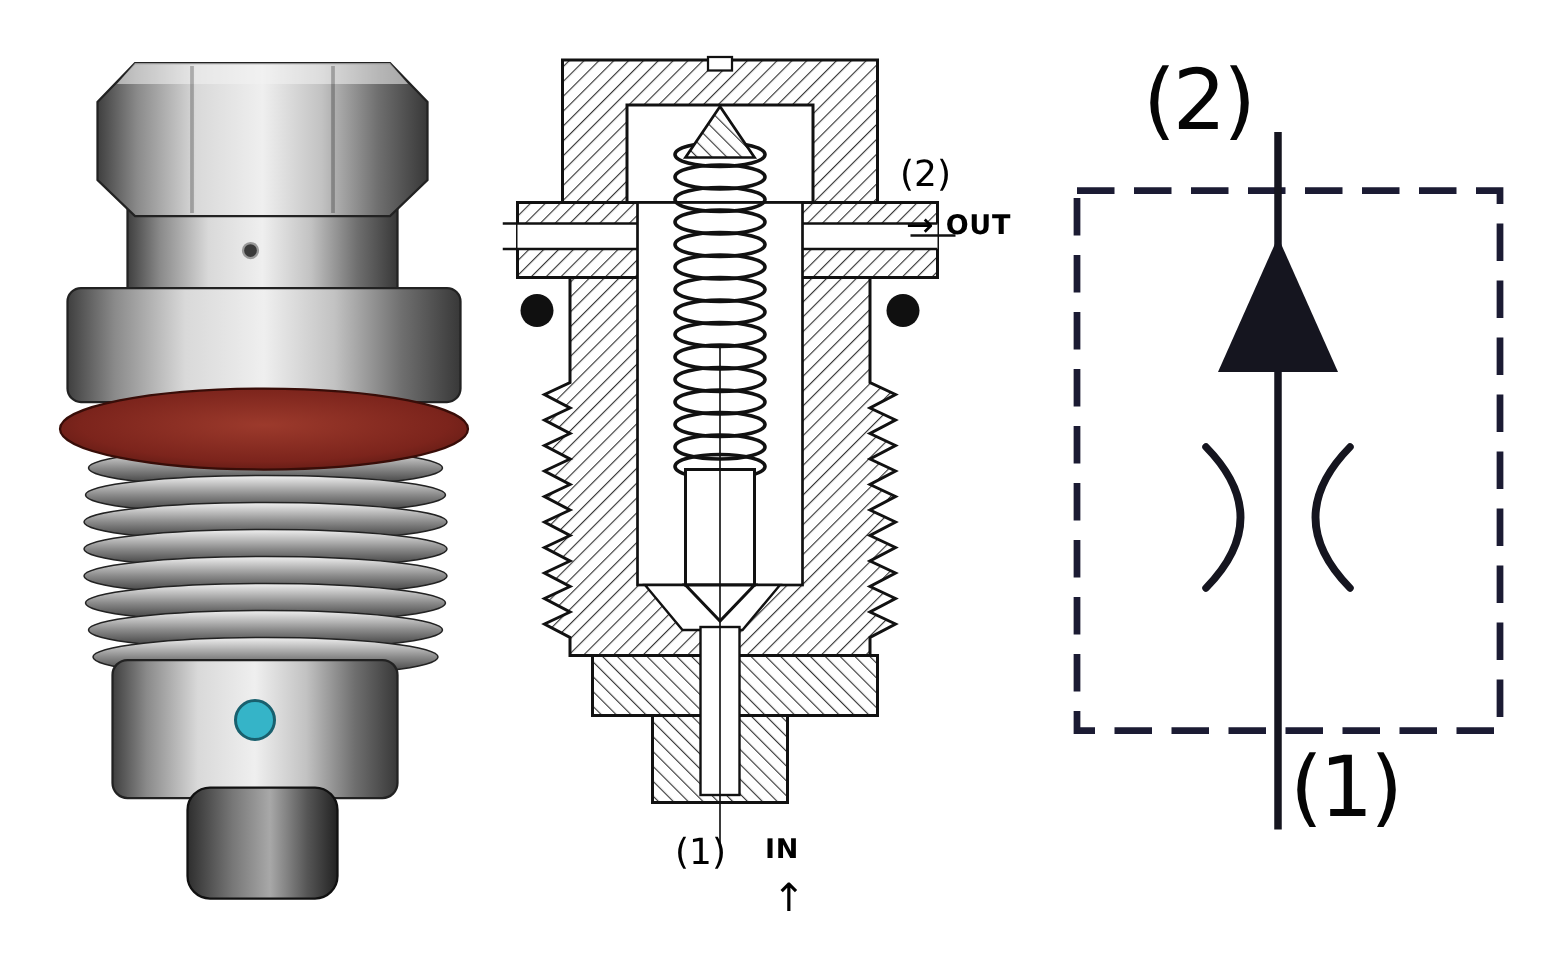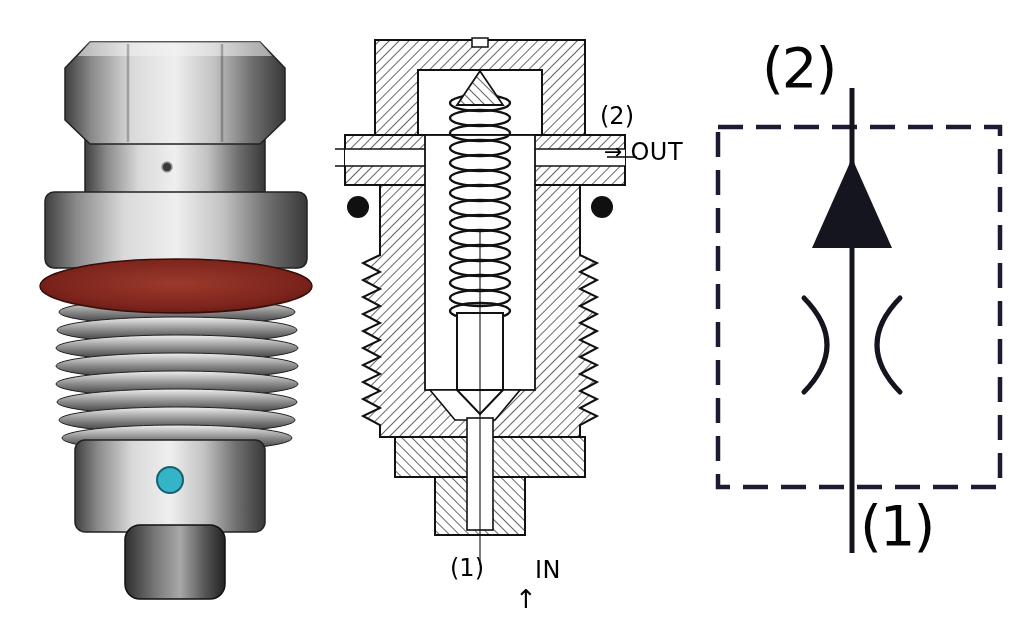--- a/index.html
+++ b/index.html
@@ -1,21 +1,21 @@
 <!DOCTYPE html>
 <html><head>
 <meta charset="utf-8">
 <style>
   html,body{margin:0;padding:0;background:#fff;}
   .stage{position:relative;width:1036px;height:637px;background:#ffffff;overflow:hidden;
          font-family:"DejaVu Sans",sans-serif;}
   svg{position:absolute;display:block;}
   .label{position:absolute;color:#000;line-height:1;white-space:nowrap;}
   .lbl-port-num{font-size:24px;font-weight:500;}
-  .lbl-port-word{font-size:24px;font-weight:400;letter-spacing:.5px;}
+  .lbl-port-word{font-size:18px;font-weight:700;letter-spacing:.5px;}
   .lbl-arrow{font-size:22px;font-weight:400;}
   .lbl-sym{font-size:56px;font-weight:500;letter-spacing:-2px;color:#050505;}
   .row{display:flex;align-items:center;gap:8px;}
 </style>
 </head>
 <body>
 
 <div class="stage">
 
   <svg style="left:20px;top:20px;" width="300" height="600" viewBox="0 0 300 600">
@@ -175,21 +175,21 @@
 
   <span class="label lbl-port-num" style="left:600px;top:104px;">(2)</span>
 
   <span class="label row" style="left:604px;top:140px;">
     <span class="lbl-arrow">→</span>
     <span class="lbl-port-word">OUT</span>
   </span>
 
   <span class="label lbl-port-num" style="left:450px;top:556px;">(1)</span>
 
-  <span class="label lbl-port-word" style="left:510px;top:558px;margin-left:25px;">IN</span>
+  <span class="label lbl-port-word" style="left:510px;top:558px;">IN</span>
 
   <span class="label lbl-arrow" style="left:515px;top:586px;font-size:26px;">↑</span>
 
   <span class="label lbl-sym" style="left:762px;top:40px;">(2)</span>
 
   <span class="label lbl-sym" style="left:860px;top:498px;">(1)</span>
 
 </div>
 
 </body></html>

